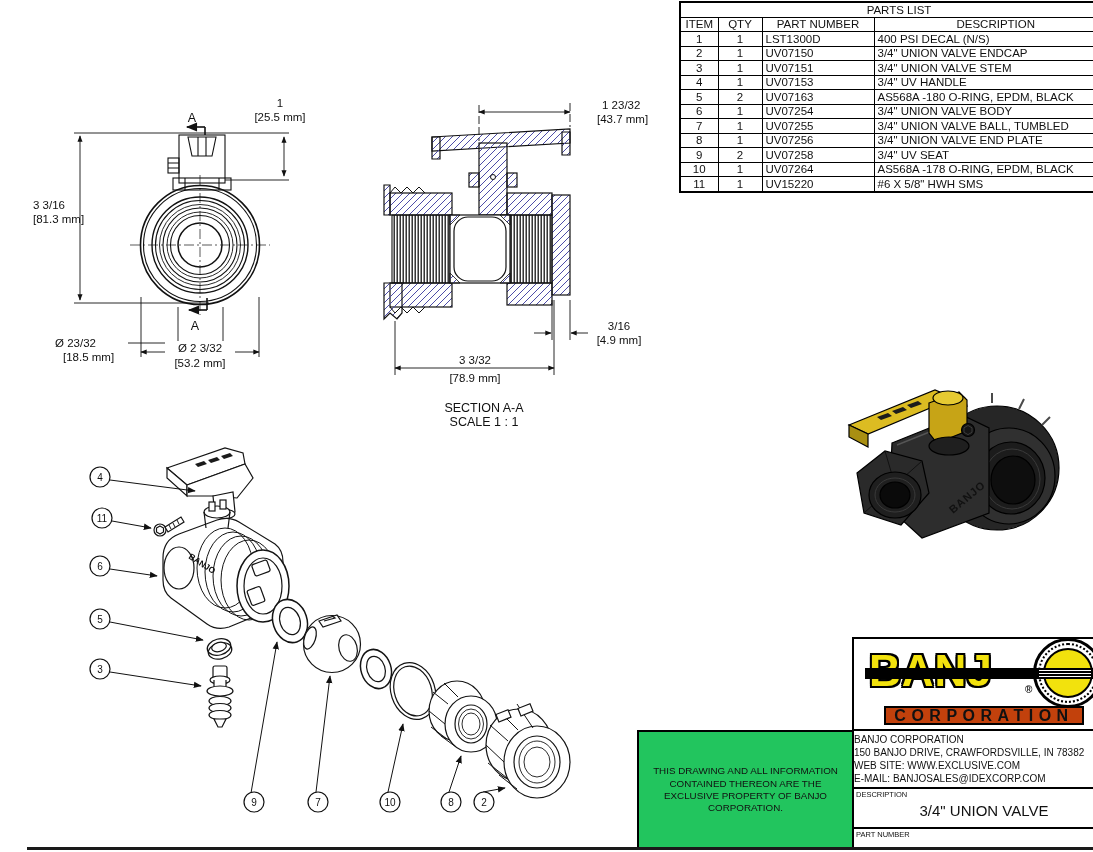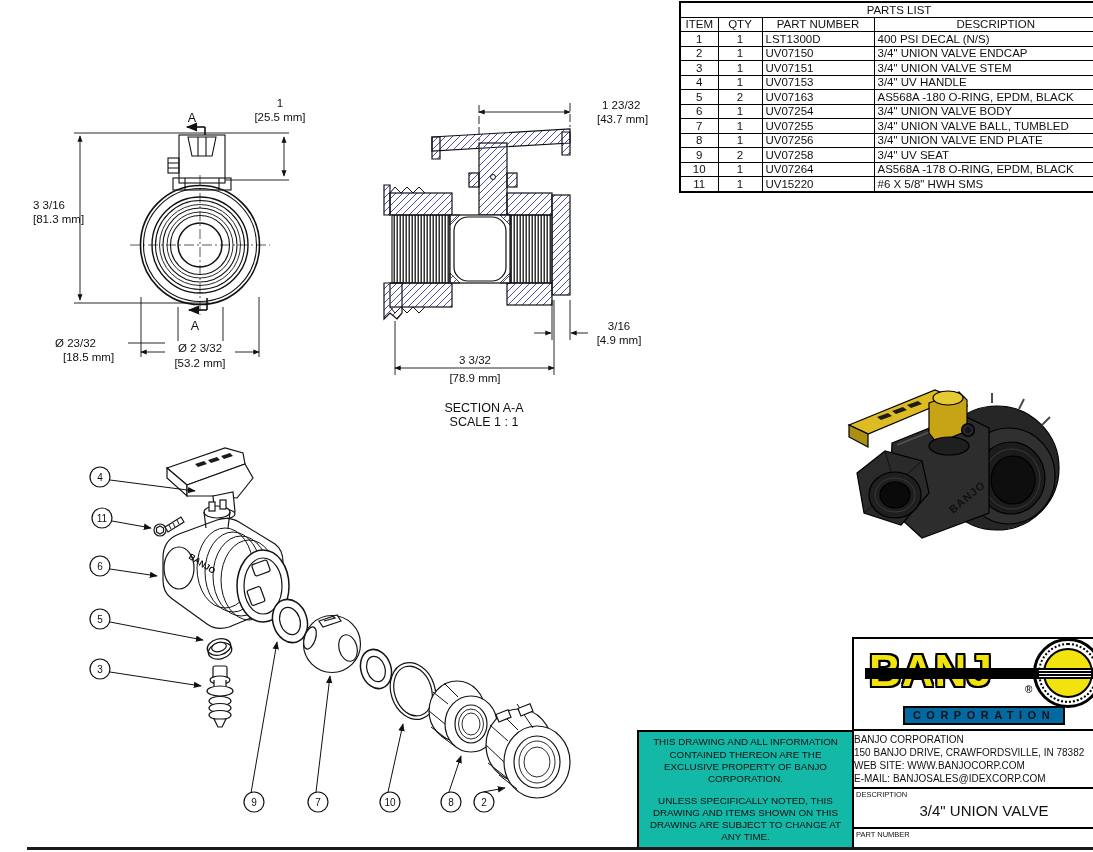--- a/index.html
+++ b/index.html
@@ -18,43 +18,43 @@
   table.parts .hdr th{}
   table.parts td.c0,table.parts td.c1{text-align:center;}
   table.parts td.c2,table.parts td.c3{text-align:left;}
   
   .dwg{position:absolute;}
   svg text{font-family:"Liberation Sans",sans-serif;fill:#111;}
   
   .disclaimer{position:absolute;left:610px;top:730px;width:217px;height:120px;
       border:2px solid #000;box-sizing:border-box;display:flex;flex-direction:column;
       justify-content:center;gap:9px;text-align:center;font-size:9.8px;line-height:12.3px;
-      padding:2px 6px;background:#14b8a6;}
+      padding:2px 6px;background:#22c55e;}
   
   .titleblock{position:absolute;left:825px;top:637px;width:264px;height:213px;
       border:2px solid #000;box-sizing:border-box;background:#fff;display:flex;flex-direction:column;}
   .tb-logo{height:90px;border-bottom:2px solid #000;display:flex;flex-direction:column;
       align-items:center;justify-content:center;position:relative;}
   .logo-inner{position:relative;width:238px;height:58px;}
   .logo-word{position:absolute;left:4px;top:2px;font-size:44px;font-weight:bold;
       letter-spacing:1px;color:var(--logo-yellow,#f2e20d);
       text-shadow:-2px -2px 0 #000,2px -2px 0 #000,-2px 2px 0 #000,2px 2px 0 #000,
                   -2px 0 0 #000,2px 0 0 #000,0 -2px 0 #000,0 2px 0 #000;}
   .logo-head{position:absolute;right:0;top:-6px;width:64px;height:64px;border:3px solid #000;
       border-radius:50%;background:#fff;z-index:2;}
   .logo-ticks{position:absolute;inset:2px;border-radius:50%;border:2px dotted #000;}
   .logo-drum{position:absolute;inset:7px;border-radius:50%;background:var(--logo-yellow,#f2e20d);
       border:2px solid #000;}
   .logo-neck{position:absolute;left:0;top:24px;width:228px;height:11px;background:#000;z-index:3;}
   .logo-strings{position:absolute;right:12px;top:26px;width:52px;height:7px;z-index:4;
       background:repeating-linear-gradient(to bottom,#fff 0 1px,transparent 1px 3px);}
   .logo-tail{position:absolute;right:2px;top:22px;width:5px;height:15px;background:#000;z-index:4;}
   .logo-reg{position:absolute;left:160px;top:40px;font-size:10px;font-weight:bold;z-index:5;}
-  .corp-bar{margin-top:4px;border:2px solid #000;padding:0 8px;font-size:11px;font-weight:bold;
-      letter-spacing:5.5px;line-height:15px;background:#0369a1;}
+  .corp-bar{margin-top:4px;border:2px solid #000;padding:0 8px;font-size:16px;font-weight:bold;
+      letter-spacing:5.5px;line-height:15px;background:#c2410c;}
   .tb-address{height:56px;border-bottom:2px solid #000;display:flex;flex-direction:column;
       align-items:flex-start;justify-content:center;font-size:10px;line-height:13px;text-align:center;}
   .tb-desc{height:38px;border-bottom:2px solid #000;position:relative;}
   .tb-part{flex:1;position:relative;}
   .tb-label{position:absolute;left:2px;top:1px;font-size:7.5px;}
   .tb-value{position:absolute;left:0;right:0;top:13px;text-align:center;font-size:15px;}
   .tb-part .tb-value{top:21px;}
 </style>
 </head>
 <body>
@@ -471,42 +471,41 @@
       <ellipse cx="111" cy="25" rx="15" ry="7" fill="#e6ca32"></ellipse>
       <ellipse cx="112" cy="73" rx="20" ry="9" fill="#1f1f1f"></ellipse>
       <circle cx="131" cy="57" r="6.5" fill="#151515"></circle>
       <path d="M131,52.5 l4,2.3 v4.5 l-4,2.3 l-4,-2.3 v-4.5 z" fill="none" stroke="#3c3c3c" stroke-width="1"></path>
     </g>
     <text x="116" y="141" font-size="11" font-weight="bold" fill="#e9e9e9" letter-spacing="1" transform="rotate(-40 116 141)">BANJO</text>
   </svg>
 
   <div class="disclaimer">
     <div>THIS DRAWING AND ALL INFORMATION CONTAINED THEREON ARE THE EXCLUSIVE PROPERTY OF BANJO CORPORATION.</div>
-    <div>UNLESS SPECIFICALLY NOTED, THIS DRAWING AND ITEMS SHOWN ON THIS DRAWING ARE SUBJECT TO CHANGE AT ANY TIME.</div>
   </div>
 
   <div class="titleblock">
     <div class="tb-logo">
       <div class="logo-inner">
         <span class="logo-word">BANJ</span>
         <div class="logo-head">
           <div class="logo-ticks"></div>
           <div class="logo-drum"></div>
         </div>
         <div class="logo-neck"></div>
         <div class="logo-strings"></div>
         <div class="logo-tail"></div>
         <span class="logo-reg">®</span>
       </div>
       <div class="corp-bar">CORPORATION</div>
     </div>
     <div class="tb-address">
       <div>BANJO CORPORATION</div>
       <div>150 BANJO DRIVE, CRAWFORDSVILLE, IN 78382</div>
-      <div>WEB SITE: WWW.BANJOCORP.COM</div>
+      <div>WEB SITE: WWW.EXCLUSIVE.COM</div>
       <div>E-MAIL: BANJOSALES@IDEXCORP.COM</div>
     </div>
     <div class="tb-desc">
       <span class="tb-label">DESCRIPTION</span>
       <div class="tb-value">3/4" UNION VALVE</div>
     </div>
     <div class="tb-part">
       <span class="tb-label">PART NUMBER</span>
       <div class="tb-value">UV075FP</div>
     </div>

